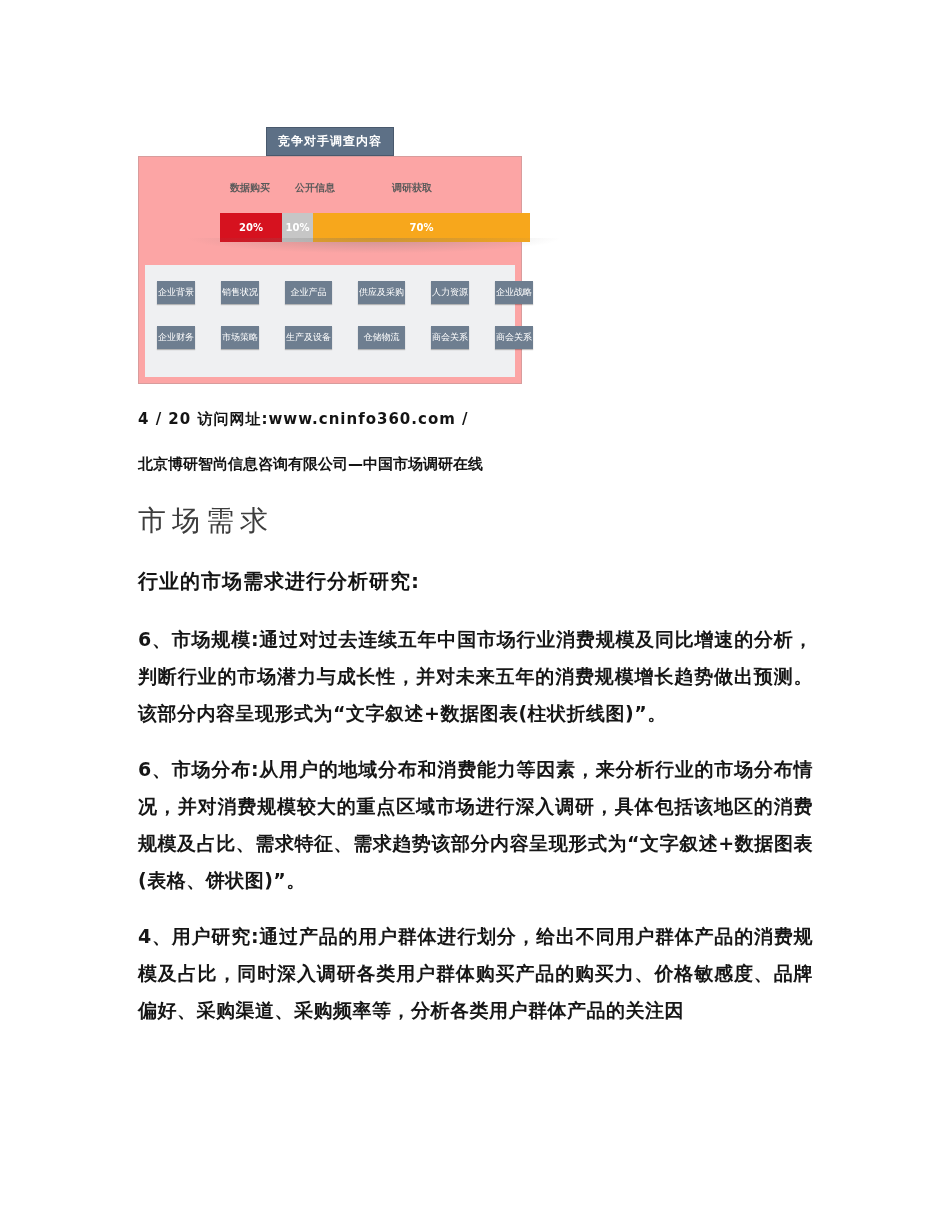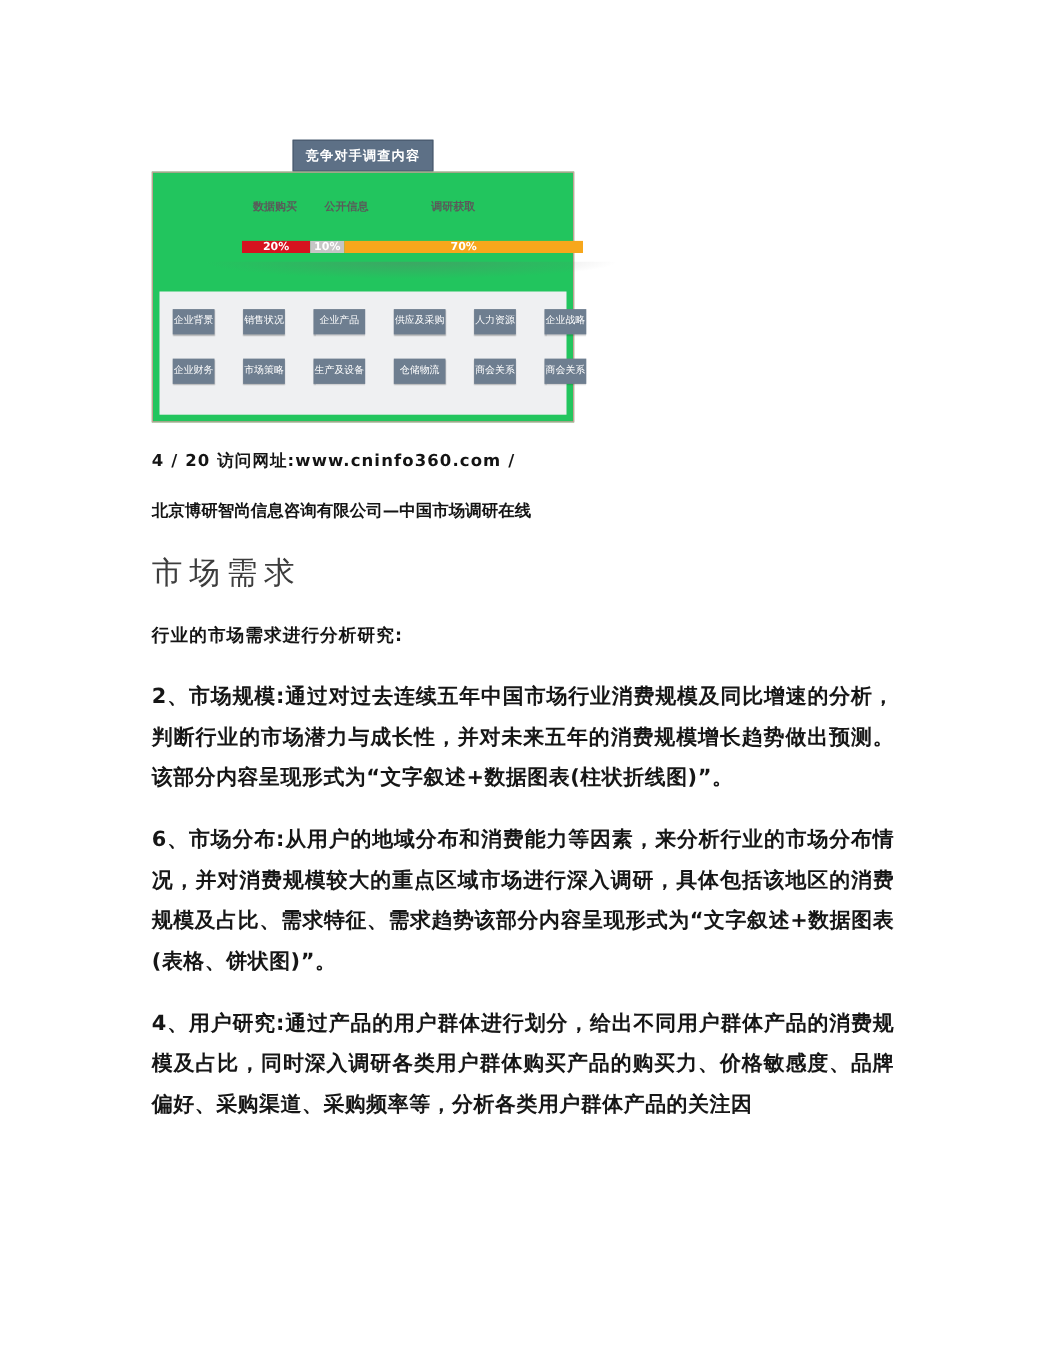--- a/index.html
+++ b/index.html
@@ -17,31 +17,31 @@
   
   .diagram-wrap { width:384px; margin-bottom:26px; }
   .diagram-title {
     width:128px; margin:0 auto;
     background:#5d7086; border:1px solid #49596d;
     color:#ffffff; font-size:12px; font-weight:700;
     text-align:center; padding:5px 0; letter-spacing:1px;
   }
   .diagram-panel {
     border:1px solid #d89c9c;
-    background:#22c55e;
+    background:#fca5a5;
     padding-top:24px;
   }
   .bar-area { position:relative; height:84px; }
   .bar-label { position:absolute; top:0; font-size:10px; color:#5a5a5a; font-weight:700; white-space:nowrap; }
   .bar-label.l0 { left:91px; }
   .bar-label.l1 { left:156px; }
   .bar-label.l2 { left:253px; }
   .stacked-bar {
-    position:absolute; top:20px; left:81px;
-    width:310px; height:29px; display:flex;align-items:flex-end;
+    position:absolute; top:32px; left:81px;
+    width:310px; height:29px; display:flex;
   }
   .bar-seg {
     display:flex; align-items:center; justify-content:center;
     color:#ffffff; font-size:10px; font-weight:700;
   }
   .bar-shadow {
     position:absolute; top:57px; left:40px;
     width:390px; height:16px;
     background:radial-gradient(ellipse at 50% 0%, rgba(110,110,110,0.35), rgba(255,255,255,0) 68%);
     border-radius:0 0 50% 50%;
@@ -64,21 +64,21 @@
     box-shadow:0 1px 1px rgba(0,0,0,0.25);
   }
 
   
   .meta-line1 { font-size:15px; font-weight:700; letter-spacing:1px; margin-bottom:26px; }
   .meta-line2 { font-size:15px; font-weight:700; margin-bottom:28px; }
   .section-heading {
     font-size:28px; font-weight:400; color:#3d3d3d;
     letter-spacing:6px; margin-bottom:28px;
   }
-  .intro-line { font-size:16px; font-weight:600; margin-bottom:26px; letter-spacing:1px; }
+  .intro-line { font-size:20px; font-weight:600; margin-bottom:26px; letter-spacing:1px; }
   .body-para {
     font-size:19px; font-weight:600; line-height:37px;
     text-align:justify; letter-spacing:0.5px;
     margin-bottom:19px; color:#161616;
   }
 </style>
 </head>
 <body>
 
 <div class="page">
@@ -114,18 +114,18 @@
         </div>
       </div>
     </div>
 
     <div class="meta-line1">4 / 20 访问网址:www.cninfo360.com /</div>
     <div class="meta-line2">北京博研智尚信息咨询有限公司—中国市场调研在线</div>
 
     <div class="section-heading">市场需求</div>
     <div class="intro-line">行业的市场需求进行分析研究:</div>
 
-    <p class="body-para">2、市场规模:通过对过去连续五年中国市场行业消费规模及同比增速的分析，判断行业的市场潜力与成长性，并对未来五年的消费规模增长趋势做出预测。该部分内容呈现形式为“文字叙述+数据图表(柱状折线图)”。</p>
+    <p class="body-para">6、市场规模:通过对过去连续五年中国市场行业消费规模及同比增速的分析，判断行业的市场潜力与成长性，并对未来五年的消费规模增长趋势做出预测。该部分内容呈现形式为“文字叙述+数据图表(柱状折线图)”。</p>
     <p class="body-para">6、市场分布:从用户的地域分布和消费能力等因素，来分析行业的市场分布情况，并对消费规模较大的重点区域市场进行深入调研，具体包括该地区的消费规模及占比、需求特征、需求趋势该部分内容呈现形式为“文字叙述+数据图表(表格、饼状图)”。</p>
     <p class="body-para">4、用户研究:通过产品的用户群体进行划分，给出不同用户群体产品的消费规模及占比，同时深入调研各类用户群体购买产品的购买力、价格敏感度、品牌偏好、采购渠道、采购频率等，分析各类用户群体产品的关注因</p>
 
   </div>
 </div>
 
 </body></html>

